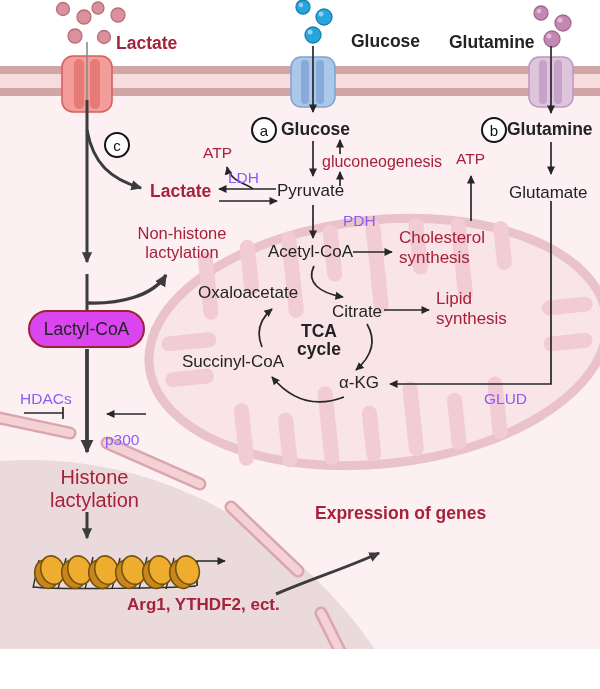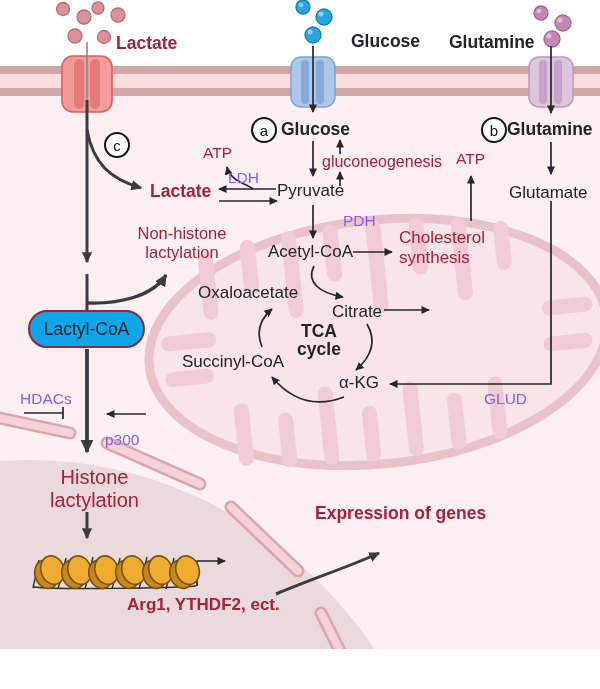--- a/index.html
+++ b/index.html
@@ -11,21 +11,21 @@
   .red{color:#a6213a;}
   .blue{color:#8b5cf6;}
   .bold{font-weight:bold;}
   .sm{font-size:15.5px;}
   .md{font-size:16px;}
   .lg{font-size:17.5px;}
   .ctr{text-align:center;}
   .circle-marker{position:absolute;width:26px;height:26px;border:2.5px solid #141414;border-radius:50%;
          background:#ffffff;display:flex;align-items:center;justify-content:center;
          font-size:15px;color:#141414;box-sizing:border-box;}
-  .pill{position:absolute;left:28px;top:310px;width:117px;height:38px;background:#0ea5e9;
+  .pill{position:absolute;left:28px;top:310px;width:117px;height:38px;background:#d946ef;
         border:2.5px solid #9c2331;border-radius:19px;display:flex;align-items:center;
         justify-content:center;font-size:17.5px;color:#222326;box-sizing:border-box;}
 </style>
 </head>
 <body>
 
 <div class="stage">
 
 <svg class="art" width="600" height="689" viewBox="0 0 600 689">
   <defs>
@@ -228,20 +228,21 @@
 <div class="lbl sm red" style="left:203px;top:144px;">ATP</div>
 <div class="lbl sm red" style="left:456px;top:150px;">ATP</div>
 <div class="lbl sm blue" style="left:228px;top:169px;">LDH</div>
 <div class="lbl lg bold red" style="left:150px;top:181px;">Lactate</div>
 <div class="lbl" style="left:277px;top:181px;">Pyruvate</div>
 <div class="lbl sm blue" style="left:330px;top:212px;margin-left:13px;">PDH</div>
 <div class="lbl" style="left:268px;top:242px;">Acetyl-CoA</div>
 <div class="lbl red wrap" style="left:399px;top:228px;width:105px;">Cholesterol synthesis</div>
 <div class="lbl" style="left:198px;top:283px;">Oxaloacetate</div>
 <div class="lbl" style="left:332px;top:302px;">Citrate</div>
+<div class="lbl red wrap" style="left:436px;top:289px;width:85px;">Lipid synthesis</div>
 <div class="lbl lg bold ctr wrap" style="left:284px;top:322px;width:70px;line-height:1.05;">TCA cycle</div>
 <div class="lbl" style="left:182px;top:352px;">Succinyl-CoA</div>
 <div class="lbl" style="left:339px;top:373px;">α-KG</div>
 <div class="lbl sm blue" style="left:484px;top:390px;">GLUD</div>
 <div class="lbl sm blue" style="left:20px;top:390px;">HDACs</div>
 <div class="lbl sm blue" style="left:105px;top:390px;margin-top:41px;">p300</div>
 
 <div class="pill">
       <span>Lactyl-CoA</span>
     </div>

